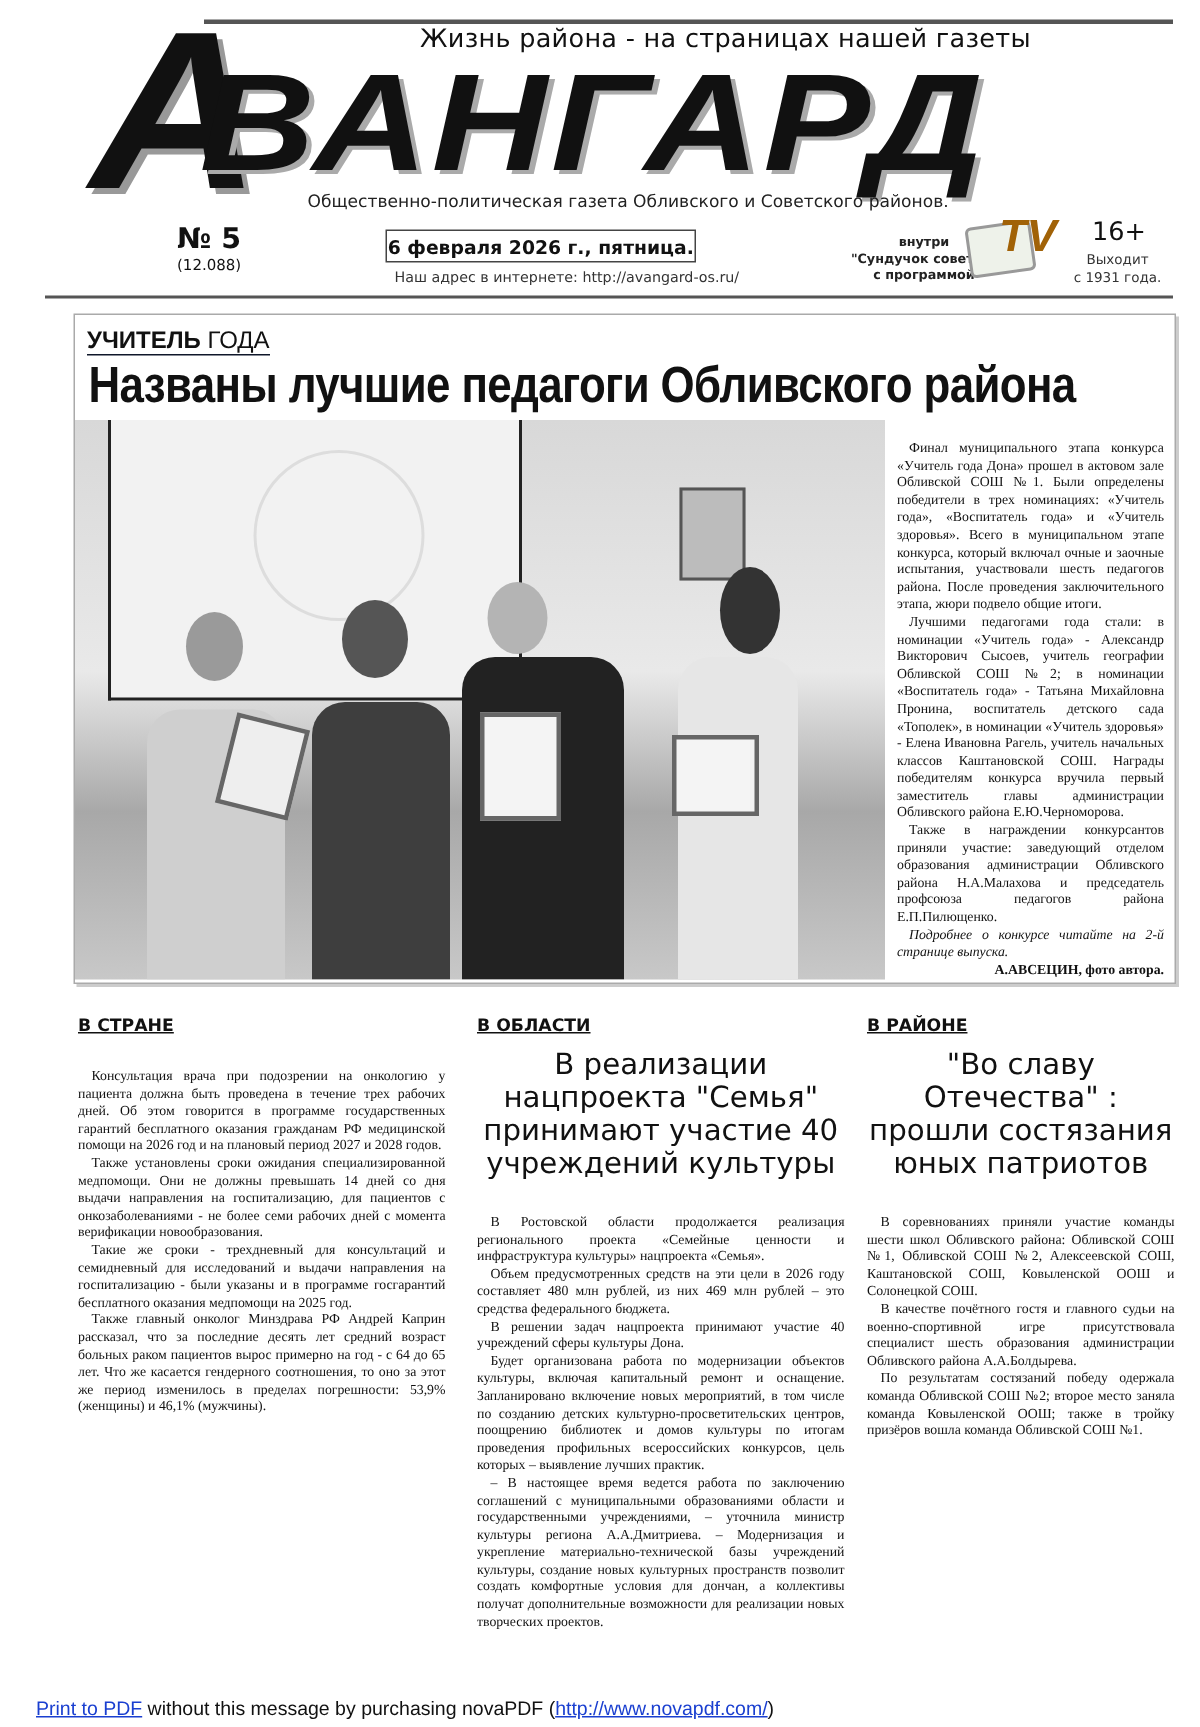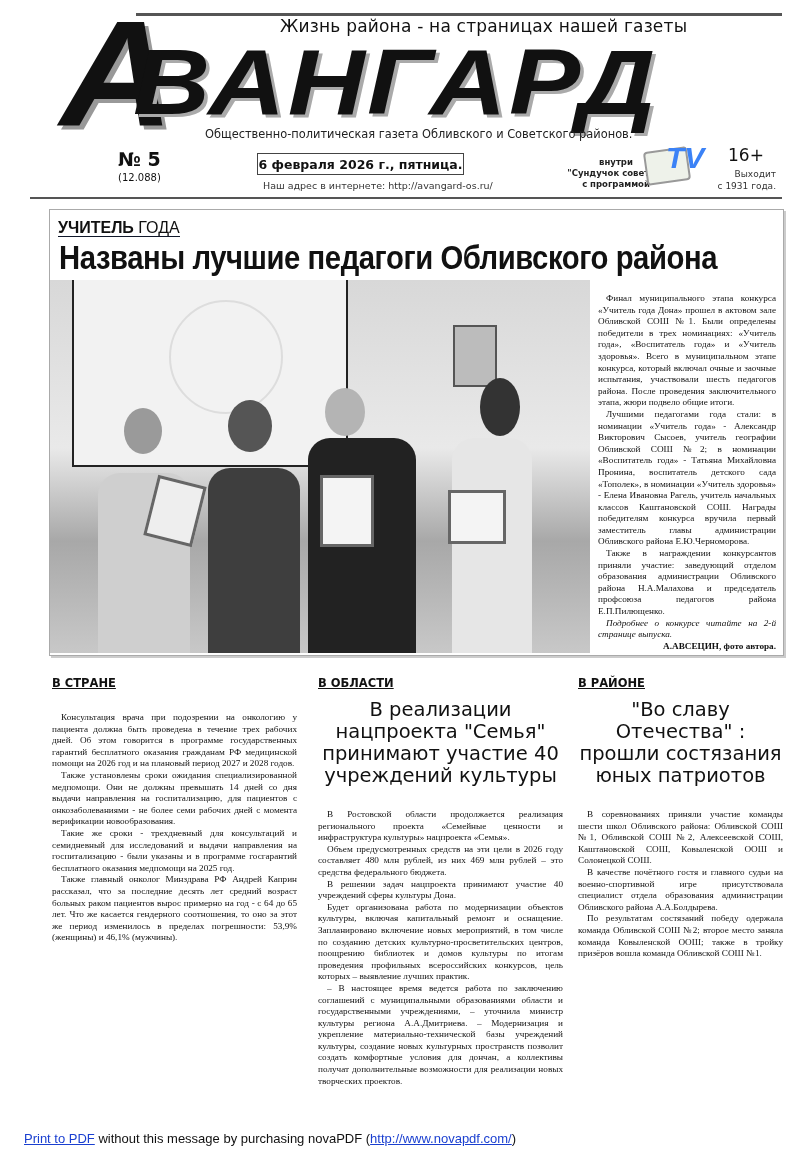--- a/index.html
+++ b/index.html
@@ -10,23 +10,23 @@
   .tagline{left:280px;top:16px;font-family:"DejaVu Sans",sans-serif;font-size:17px;color:#111;letter-spacing:0.2px;}
   .logo-a{left:60px;top:14px;font-family:"Liberation Sans",sans-serif;font-weight:bold;font-style:italic;font-size:150px;line-height:118px;color:#111;text-shadow:4px 4px 0 #999;transform:scaleX(1.05);transform-origin:left top;}
   .logo-rest{left:133px;top:36px;font-family:"Liberation Sans",sans-serif;font-weight:bold;font-style:italic;font-size:92px;line-height:92px;letter-spacing:2px;color:#111;text-shadow:3px 3px 0 #aaa;transform:scaleX(1.16);transform-origin:left top;}
   .subtitle{left:205px;top:127px;font-family:"DejaVu Sans",sans-serif;font-size:11.4px;color:#222;}
   .issue-no{left:118px;top:148px;font-family:"DejaVu Sans",sans-serif;font-weight:bold;font-size:19px;}
   .issue-total{left:118px;top:172px;font-family:"DejaVu Sans",sans-serif;font-size:10px;}
   .datebox{left:257px;top:153px;width:205px;height:20px;border:1px solid #444;font-family:"DejaVu Sans",sans-serif;font-weight:bold;font-size:12.5px;display:flex;align-items:center;justify-content:center;}
   .website{left:263px;top:180px;font-family:"DejaVu Sans",sans-serif;font-size:9.5px;color:#333;}
   .supp{left:556px;top:157px;width:120px;font-family:"DejaVu Sans",sans-serif;font-weight:bold;font-size:8.5px;line-height:11px;text-align:center;color:#222;}
   .tv-frame{left:645px;top:149px;width:40px;height:30px;border:2px solid #999;border-radius:4px;background:#eef2ea;transform:rotate(-8deg);}
-  .tv-text{left:666px;top:141px;font-family:"Liberation Sans",sans-serif;font-weight:bold;font-style:italic;font-size:30px;color:#3b82f6;}
+  .tv-text{left:666px;top:141px;font-family:"Liberation Sans",sans-serif;font-weight:bold;font-style:italic;font-size:30px;color:#a16207;}
   .age{left:728px;top:145px;font-family:"DejaVu Sans",sans-serif;font-size:17px;}
-  .since{left:714px;top:168px;width:62px;text-align:right;font-family:"DejaVu Sans",sans-serif;font-size:9px;line-height:12px;color:#333;}
+  .since{left:714px;top:168px;width:62px;text-align:center;font-family:"DejaVu Sans",sans-serif;font-size:9px;line-height:12px;color:#333;}
   .mast-rule{left:30px;top:197px;width:752px;height:2px;background:#555;}
   
   .lead-box{left:49px;top:209px;width:733px;height:445px;border:1px solid #aaa;box-shadow:2px 2px 0 #ccc;}
   .rubric{left:58px;top:219px;font-family:"Liberation Sans",sans-serif;font-size:16px;border-bottom:1px solid #0f172a;line-height:17px;}
   .rubric b{font-weight:bold;}
   .headline{left:59px;top:238px;font-family:"Liberation Sans",sans-serif;font-weight:bold;font-size:34px;letter-spacing:-0.5px;transform:scaleX(0.86);transform-origin:left top;white-space:nowrap;}
   .photo{left:50px;top:280px;width:540px;height:373px;background:linear-gradient(180deg,#d8d8d8 0%,#e9e9e9 45%,#a8a8a8 70%,#c8c8c8 100%);overflow:hidden;}
   .screen{position:absolute;left:22px;top:0;width:272px;height:185px;background:#f2f2f2;border:2px solid #222;border-top:none;}
   .screen-logo{position:absolute;left:95px;top:20px;width:110px;height:110px;border-radius:50%;border:2px solid #ddd;}
   .emblem{position:absolute;left:403px;top:45px;width:40px;height:58px;background:#bcbcbc;border:2px solid #555;}
@@ -127,20 +127,20 @@
     <p>Будет организована работа по модернизации объектов культуры, включая капитальный ремонт и оснащение. Запланировано включение новых мероприятий, в том числе по созданию детских культурно-просветительских центров, поощрению библиотек и домов культуры по итогам проведения профильных всероссийских конкурсов, цель которых – выявление лучших практик.</p>
     <p>– В настоящее время ведется работа по заключению соглашений с муниципальными образованиями области и государственными учреждениями, – уточнила министр культуры региона А.А.Дмитриева. – Модернизация и укрепление материально-технической базы учреждений культуры, создание новых культурных пространств позволит создать комфортные условия для дончан, а коллективы получат дополнительные возможности для реализации новых творческих проектов.</p>
   </div>
 </div>
 
 <div class="abs col" style="left:578px;top:676px;width:205px;">
   <div class="col-rubric">В РАЙОНЕ</div>
   <div class="col-head" style="margin-top:9px;">"Во славу Отечества" : прошли состязания юных патриотов</div>
   <div class="col-body" style="margin-top:22px;">
     <p>В соревнованиях приняли участие команды шести школ Обливского района: Обливской СОШ №1, Обливской СОШ №2, Алексеевской СОШ, Каштановской СОШ, Ковыленской ООШ и Солонецкой СОШ.</p>
-    <p>В качестве почётного гостя и главного судьи на военно-спортивной игре присутствовала специалист отдела образования администрации Обливского района А.А.Болдырева.</p>
+    <p>В качестве почётного гостя и главного судьи на военно-спортивной игре присутствовала специалист шесть образования администрации Обливского района А.А.Болдырева.</p>
     <p>По результатам состязаний победу одержала команда Обливской СОШ №2; второе место заняла команда Ковыленской ООШ; также в тройку призёров вошла команда Обливской СОШ №1.</p>
   </div>
 </div>
 
 <div class="abs footer">
   <a>Print to PDF</a><span> without this message by purchasing novaPDF (</span><a>http://www.novapdf.com/</a><span>)</span>
 </div>
 
 </body></html>

